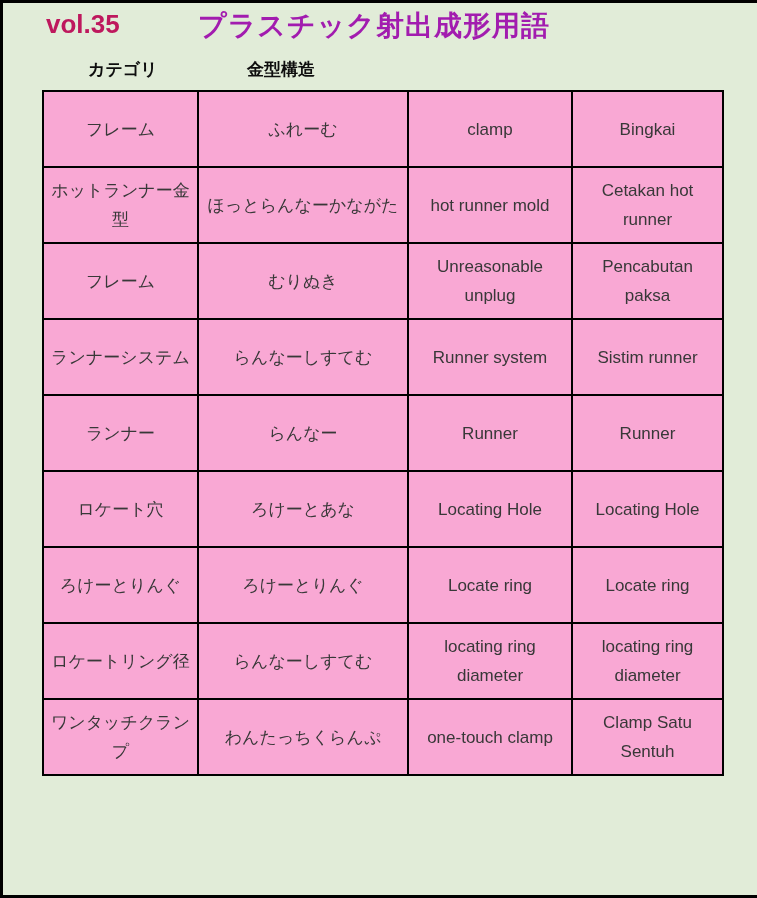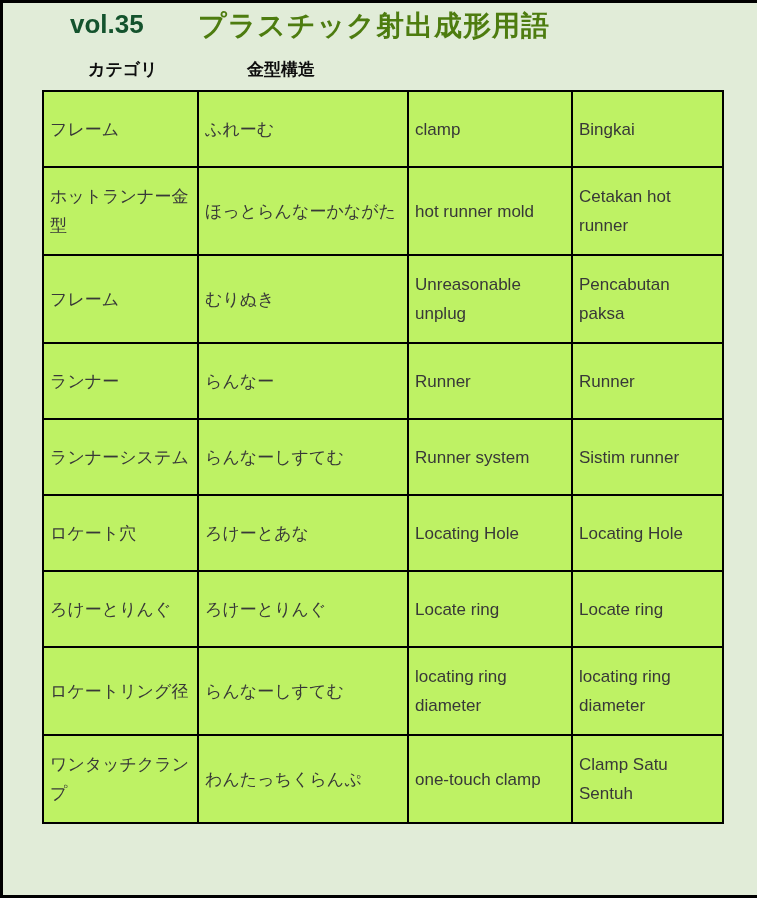--- a/index.html
+++ b/index.html
@@ -17,30 +17,29 @@
     border-bottom: 3px solid #000;
     font-family: "Liberation Sans", sans-serif;
     overflow: hidden;
   }
   .header-vol {
     position: absolute;
     left: 43px;
     top: 6px;
     font-size: 26px;
     font-weight: bold;
-    color: #14532d;
-    margin-left: 24px;
+    color: #be185d;
   }
   .header-title {
     position: absolute;
     left: 195px;
     top: 4px;
     font-size: 28px;
     font-weight: bold;
-    color: #4d7c0f;
+    color: #a21caf;
     letter-spacing: 1px;
     white-space: nowrap;
   }
   .cat-label {
     position: absolute;
     left: 43px;
     top: 55px;
     font-size: 17px;
     font-weight: bold;
     color: #0e0e0e;
@@ -57,27 +56,27 @@
   table.glossary {
     position: absolute;
     left: 39px;
     top: 87px;
     border-collapse: collapse;
     table-layout: fixed;
     background: #ffffff;
   }
   table.glossary td {
     border: 2px solid #000;
-    background: #bef264;
-    padding: 14px 6px;
+    background: #f9a8d4;
+    padding: 8px 6px;
     font-size: 17px;
     line-height: 29px;
     color: #383838;
     vertical-align: middle;
-    text-align: left;
+    text-align: center;
     overflow: hidden;
     word-wrap: break-word;
   }
   table.glossary tr {
     height: 76px;
   }
   .col-ja   { width: 155px; }
   .col-kana { width: 210px; }
   .col-en   { width: 164px; }
   .col-id   { width: 151px; }
@@ -113,30 +112,30 @@
         <td>hot runner mold</td>
         <td>Cetakan hot runner</td>
       </tr>
       <tr>
         <td>フレーム</td>
         <td>むりぬき</td>
         <td>Unreasonable unplug</td>
         <td>Pencabutan paksa</td>
       </tr>
       <tr>
+        <td>ランナーシステム</td>
+        <td>らんなーしすてむ</td>
+        <td>Runner system</td>
+        <td>Sistim runner</td>
+      </tr>
+      <tr>
         <td>ランナー</td>
         <td>らんなー</td>
         <td>Runner</td>
         <td>Runner</td>
-      </tr>
-      <tr>
-        <td>ランナーシステム</td>
-        <td>らんなーしすてむ</td>
-        <td>Runner system</td>
-        <td>Sistim runner</td>
       </tr>
       <tr>
         <td>ロケート穴</td>
         <td>ろけーとあな</td>
         <td>Locating Hole</td>
         <td>Locating Hole</td>
       </tr>
       <tr>
         <td>ろけーとりんぐ</td>
         <td>ろけーとりんぐ</td>

